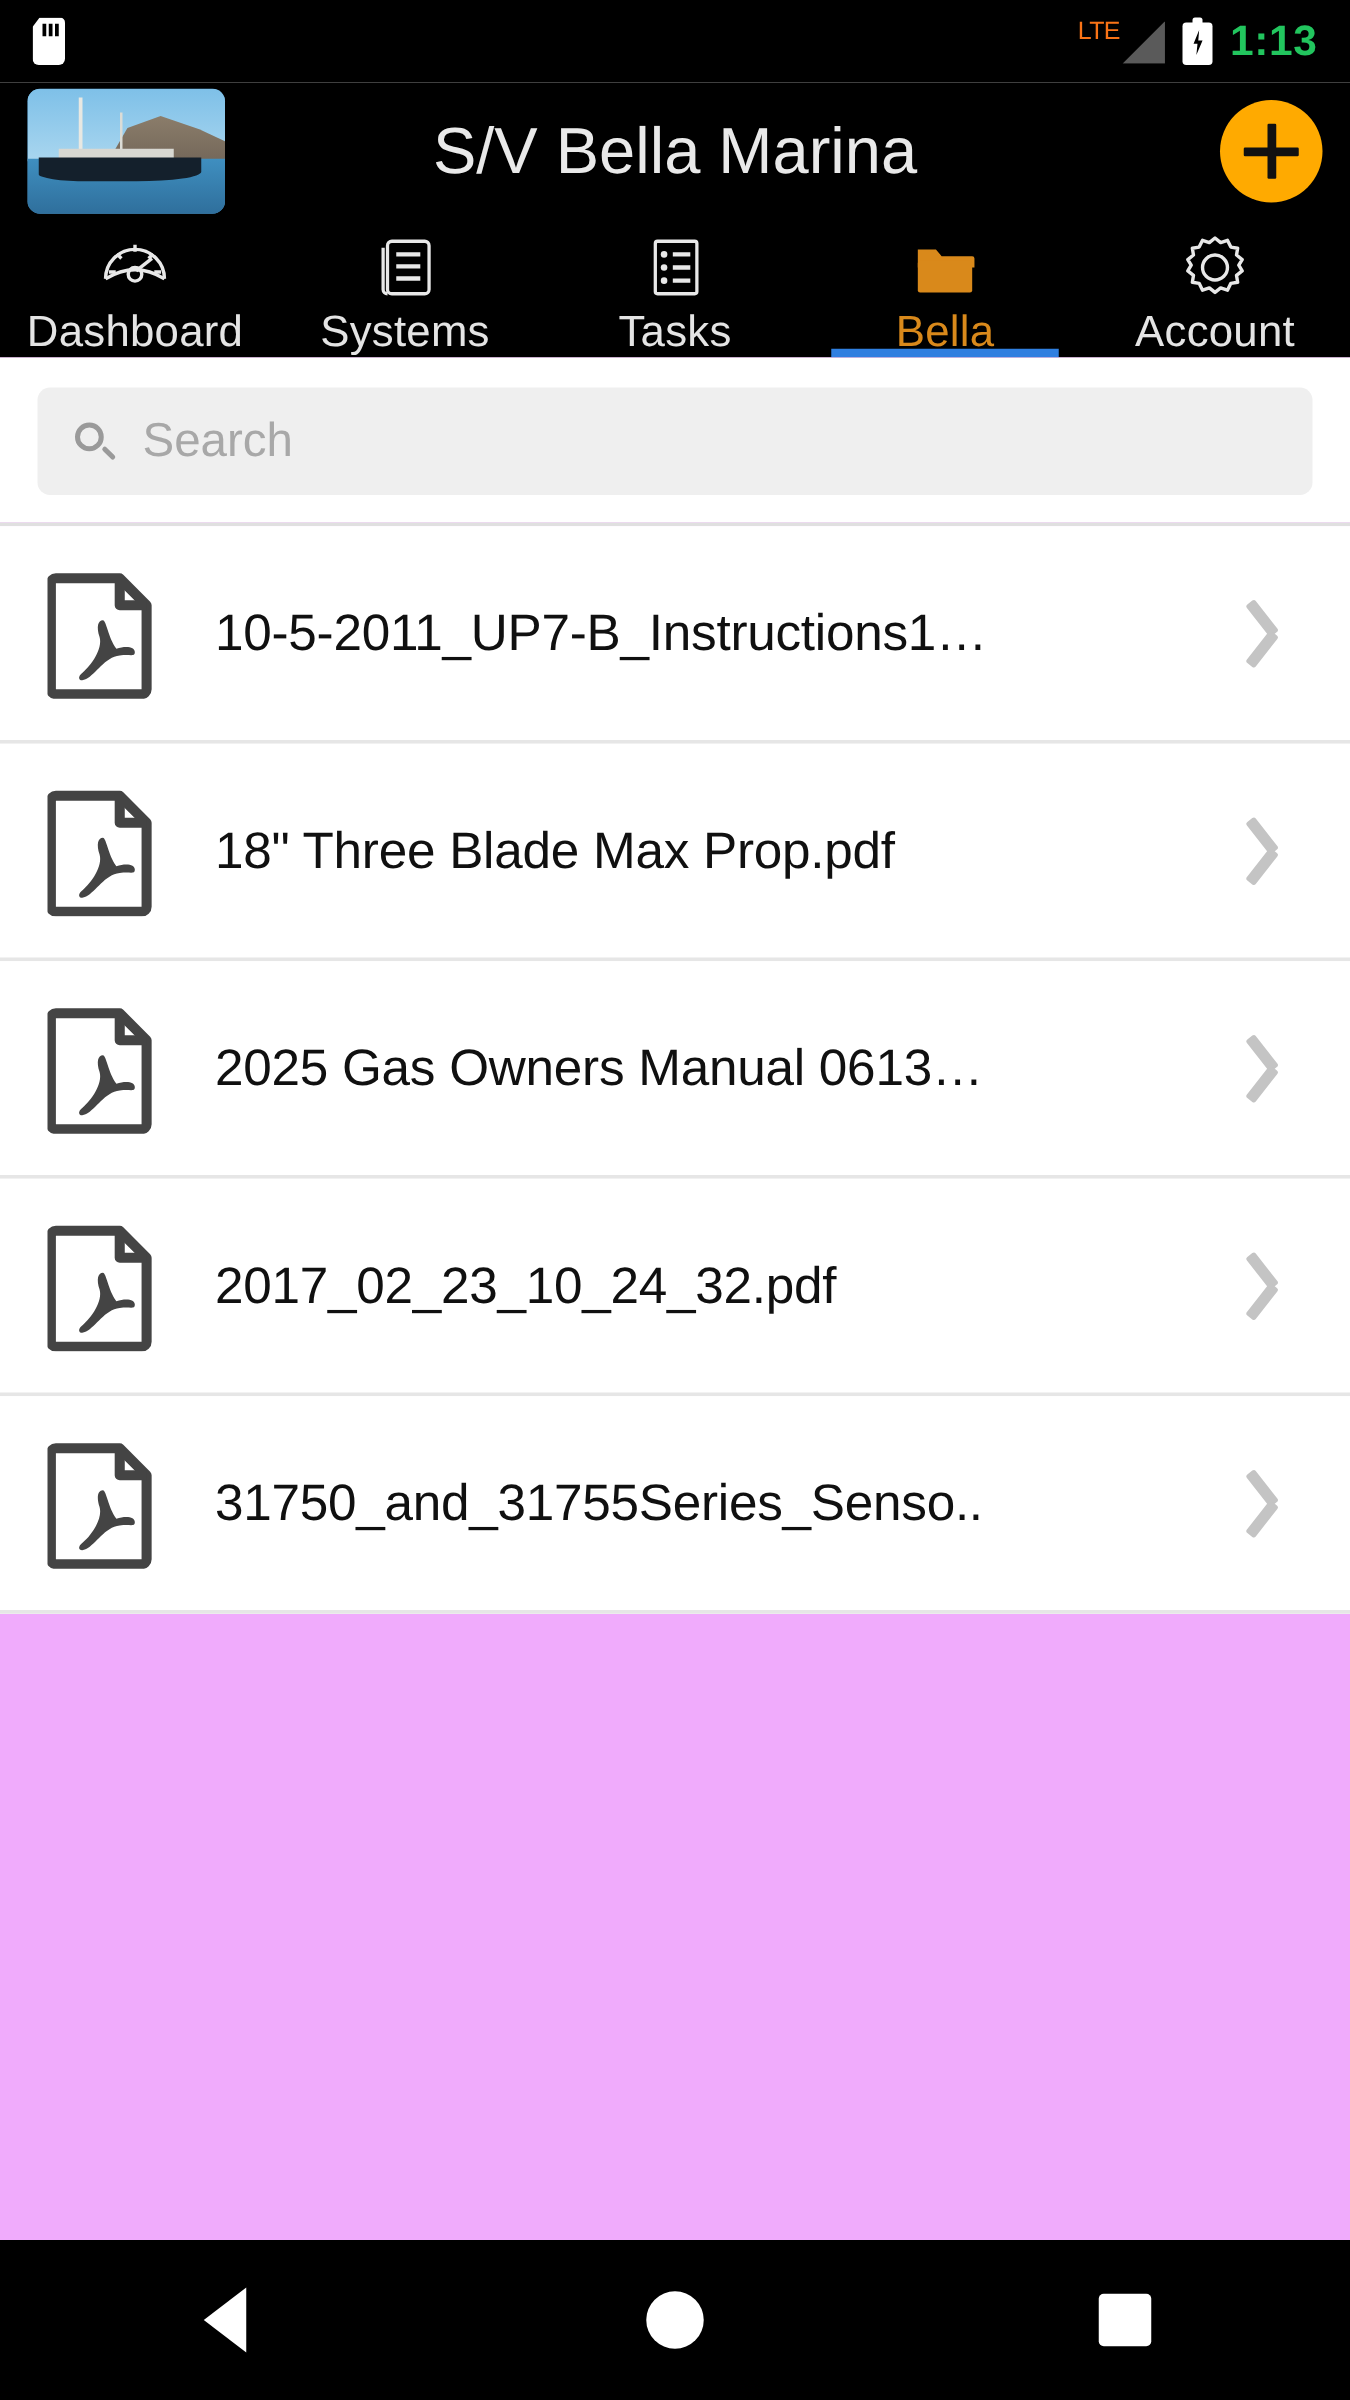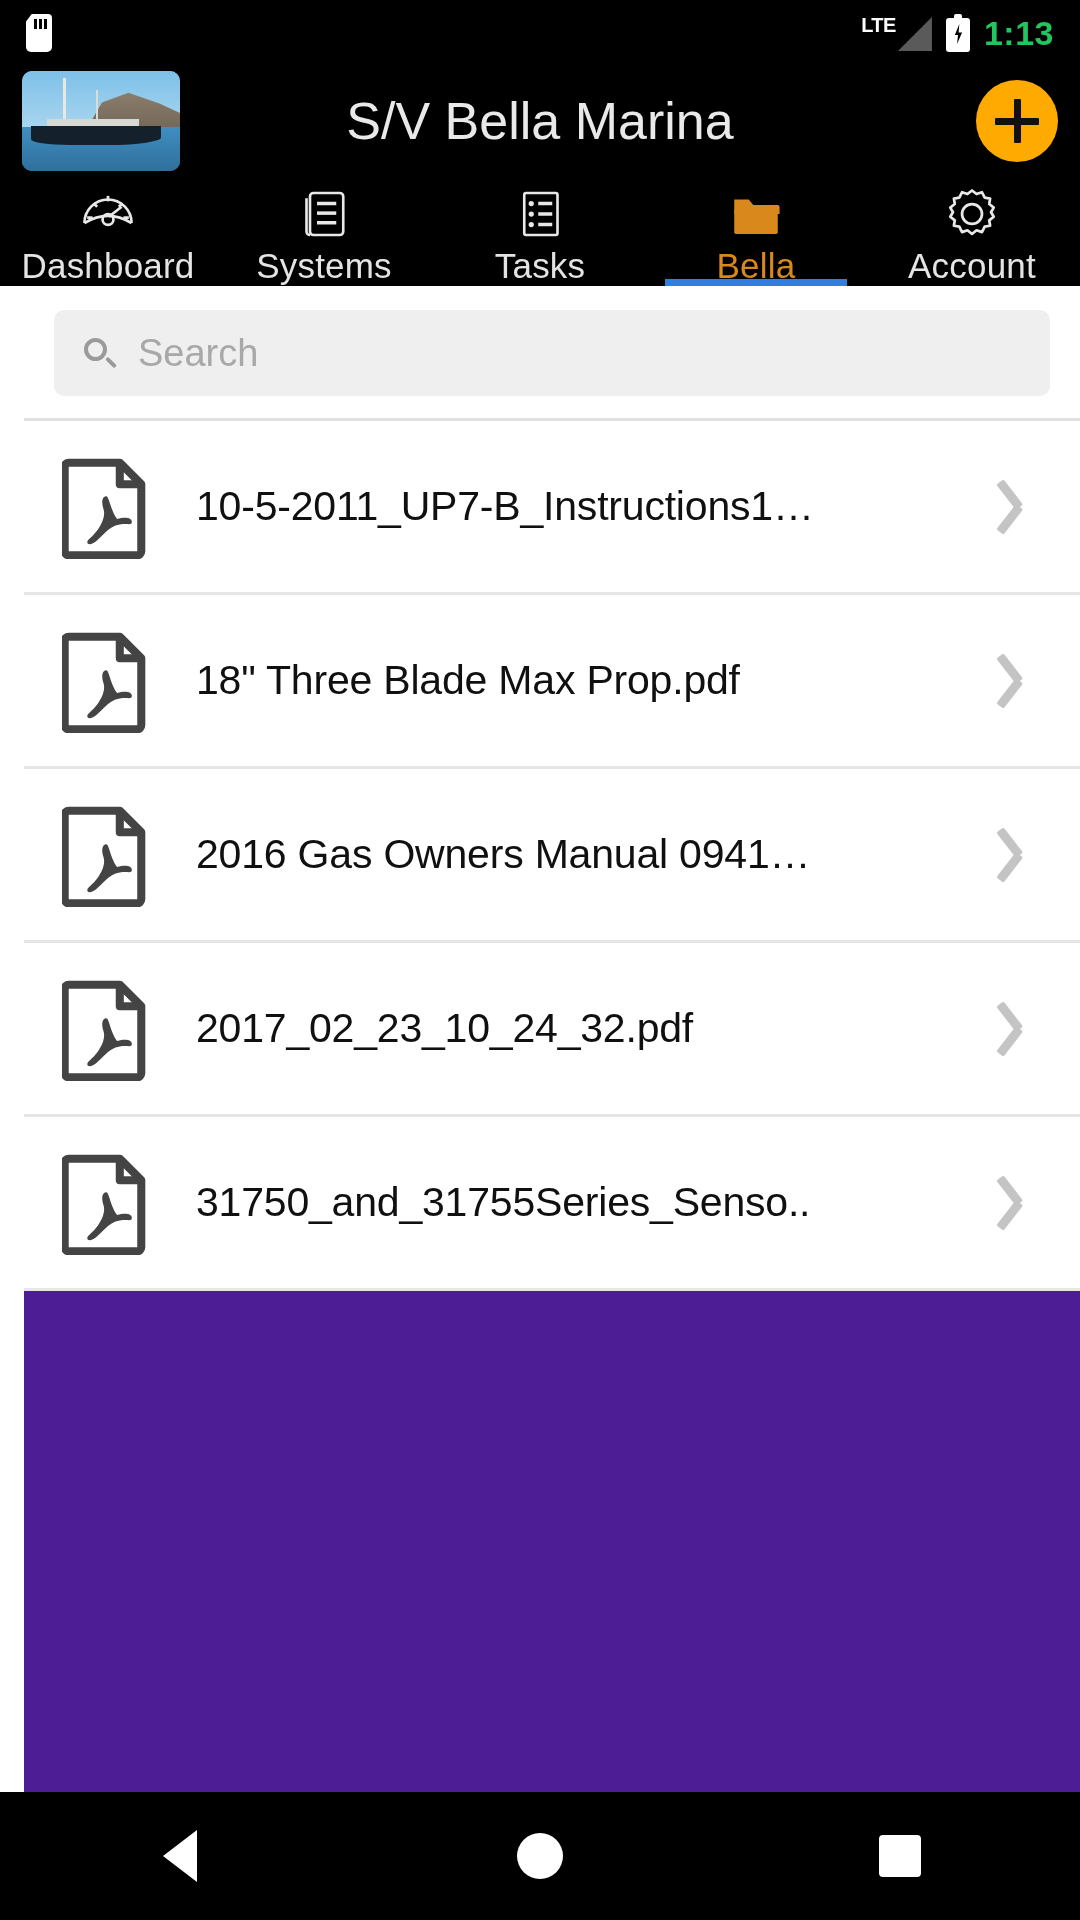--- a/index.html
+++ b/index.html
@@ -21,21 +21,21 @@
   .sb-right { margin-left: auto; display: flex; align-items: center; gap: 14px; }
   .sdcard { width: 26px; height: 38px; position: relative; }
   .sdcard .body {
     position: absolute; inset: 0; background: #fff;
     border-radius: 4px 4px 5px 5px;
     clip-path: polygon(0 20%, 22% 0, 100% 0, 100% 100%, 0 100%);
   }
   .sdcard .pins { position: absolute; top: 5px; left: 8px; display: flex; gap: 2.5px; }
   .sdcard .pins i { display: block; width: 2.5px; height: 10px; background: #000; }
   .lte-wrap { display: flex; align-items: flex-end; gap: 2px; }
-  .lte-text { font-size: 20px; font-weight: bold; color: #ffffff; line-height: 1; letter-spacing: -0.5px; margin-bottom: 16px; }
+  .lte-text { font-size: 20px; font-weight: normal; color: #f97316; line-height: 1; letter-spacing: -0.5px; margin-bottom: 16px; }
   .signal { width: 34px; height: 34px; background: #5a5a5a; clip-path: polygon(100% 0, 100% 100%, 0 100%); }
   .battery { width: 24px; height: 38px; position: relative; }
   .battery .shell { position: absolute; top: 4px; left: 0; width: 24px; height: 34px; background: #fff; border-radius: 3px; }
   .battery .cap { position: absolute; top: 0; left: 8px; width: 8px; height: 5px; background: #fff; border-radius: 2px 2px 0 0; }
   .battery .bolt { position: absolute; top: 10px; left: 8px; width: 9px; height: 20px; background: #000;
     clip-path: polygon(60% 0, 10% 55%, 45% 55%, 35% 100%, 90% 42%, 52% 42%); }
   .clock { font-size: 34px; font-weight: 700; color: #22c55e; letter-spacing: 0.5px; }
 
   
   .appbar {
@@ -70,21 +70,21 @@
   .tabbar { height: 110px; background: #000; display: flex; flex: 0 0 110px; }
   .tab { flex: 1; display: flex; flex-direction: column; align-items: center; justify-content: flex-start;
          position: relative; padding-top: 8px; cursor: pointer; }
   .tab .ticon { height: 62px; display: flex; align-items: center; justify-content: center; }
   .tab .tlabel { font-size: 35px; color: #e4e4e4; margin-top: 2px; letter-spacing: 0.2px; }
   .tab.active .tlabel { color: #D9891B; }
   .tab .underline { position: absolute; bottom: 0; left: 8%; right: 8%; height: 7px; background: #2f7fe0; display: none; }
   .tab.active .underline { display: block; }
 
   
-  .content { flex: 1 1 auto; background: #4c1d95; overflow: hidden; position: relative; margin-left: 24px; }
+  .content { flex: 1 1 auto; background: #f0abfc; overflow: hidden; position: relative; }
   .searchwrap { padding: 24px 30px 22px 30px; background: #fff; }
   .searchbox {
     height: 86px; background: #efefef; border-radius: 10px;
     display: flex; align-items: center; padding: 0 28px; gap: 22px;
   }
   .searchbox .sicon { width: 34px; height: 34px; position: relative; flex: 0 0 34px; }
   .searchbox .sicon .ring { position: absolute; top: 2px; left: 2px; width: 23px; height: 23px;
     border: 4px solid #9a9a9a; border-radius: 50%; }
   .searchbox .sicon .handle { position: absolute; bottom: 1px; right: 3px; width: 4px; height: 13px;
     background: #9a9a9a; transform: rotate(-45deg); border-radius: 2px; }
@@ -291,21 +291,21 @@
       </div>
 
       <div class="filerow">
         <span class="pdficon">
           <svg viewBox="0 0 64 76">
             <path d="M5 5 h38 l16 16 v50 a3 3 0 0 1 -3 3 H5 a3 3 0 0 1 -3 -3 V8 a3 3 0 0 1 3 -3 Z" fill="#fff" stroke="#444" stroke-width="6" stroke-linejoin="round"></path>
             <path d="M43 5 v16 h16" fill="none" stroke="#444" stroke-width="6" stroke-linejoin="round"></path>
             <path d="M33 30 c-3 0 -4 4 -2 10 c2 7 -5 17 -10 21 c-4 3 -2 6 2 4 c6 -3 11 -13 20 -14 c6 -1 9 1 9 -2 c0 -3 -5 -4 -11 -2 c-5 -7 -6 -17 -8 -17 Z" fill="#444"></path>
           </svg>
         </span>
-        <span class="fname">2016 Gas Owners Manual 0941…</span>
+        <span class="fname">2025 Gas Owners Manual 0613…</span>
         <span class="chev">
             <span class="t"></span>
             <span class="b"></span>
           </span>
       </div>
 
       <div class="filerow">
         <span class="pdficon">
           <svg viewBox="0 0 64 76">
             <path d="M5 5 h38 l16 16 v50 a3 3 0 0 1 -3 3 H5 a3 3 0 0 1 -3 -3 V8 a3 3 0 0 1 3 -3 Z" fill="#fff" stroke="#444" stroke-width="6" stroke-linejoin="round"></path>

